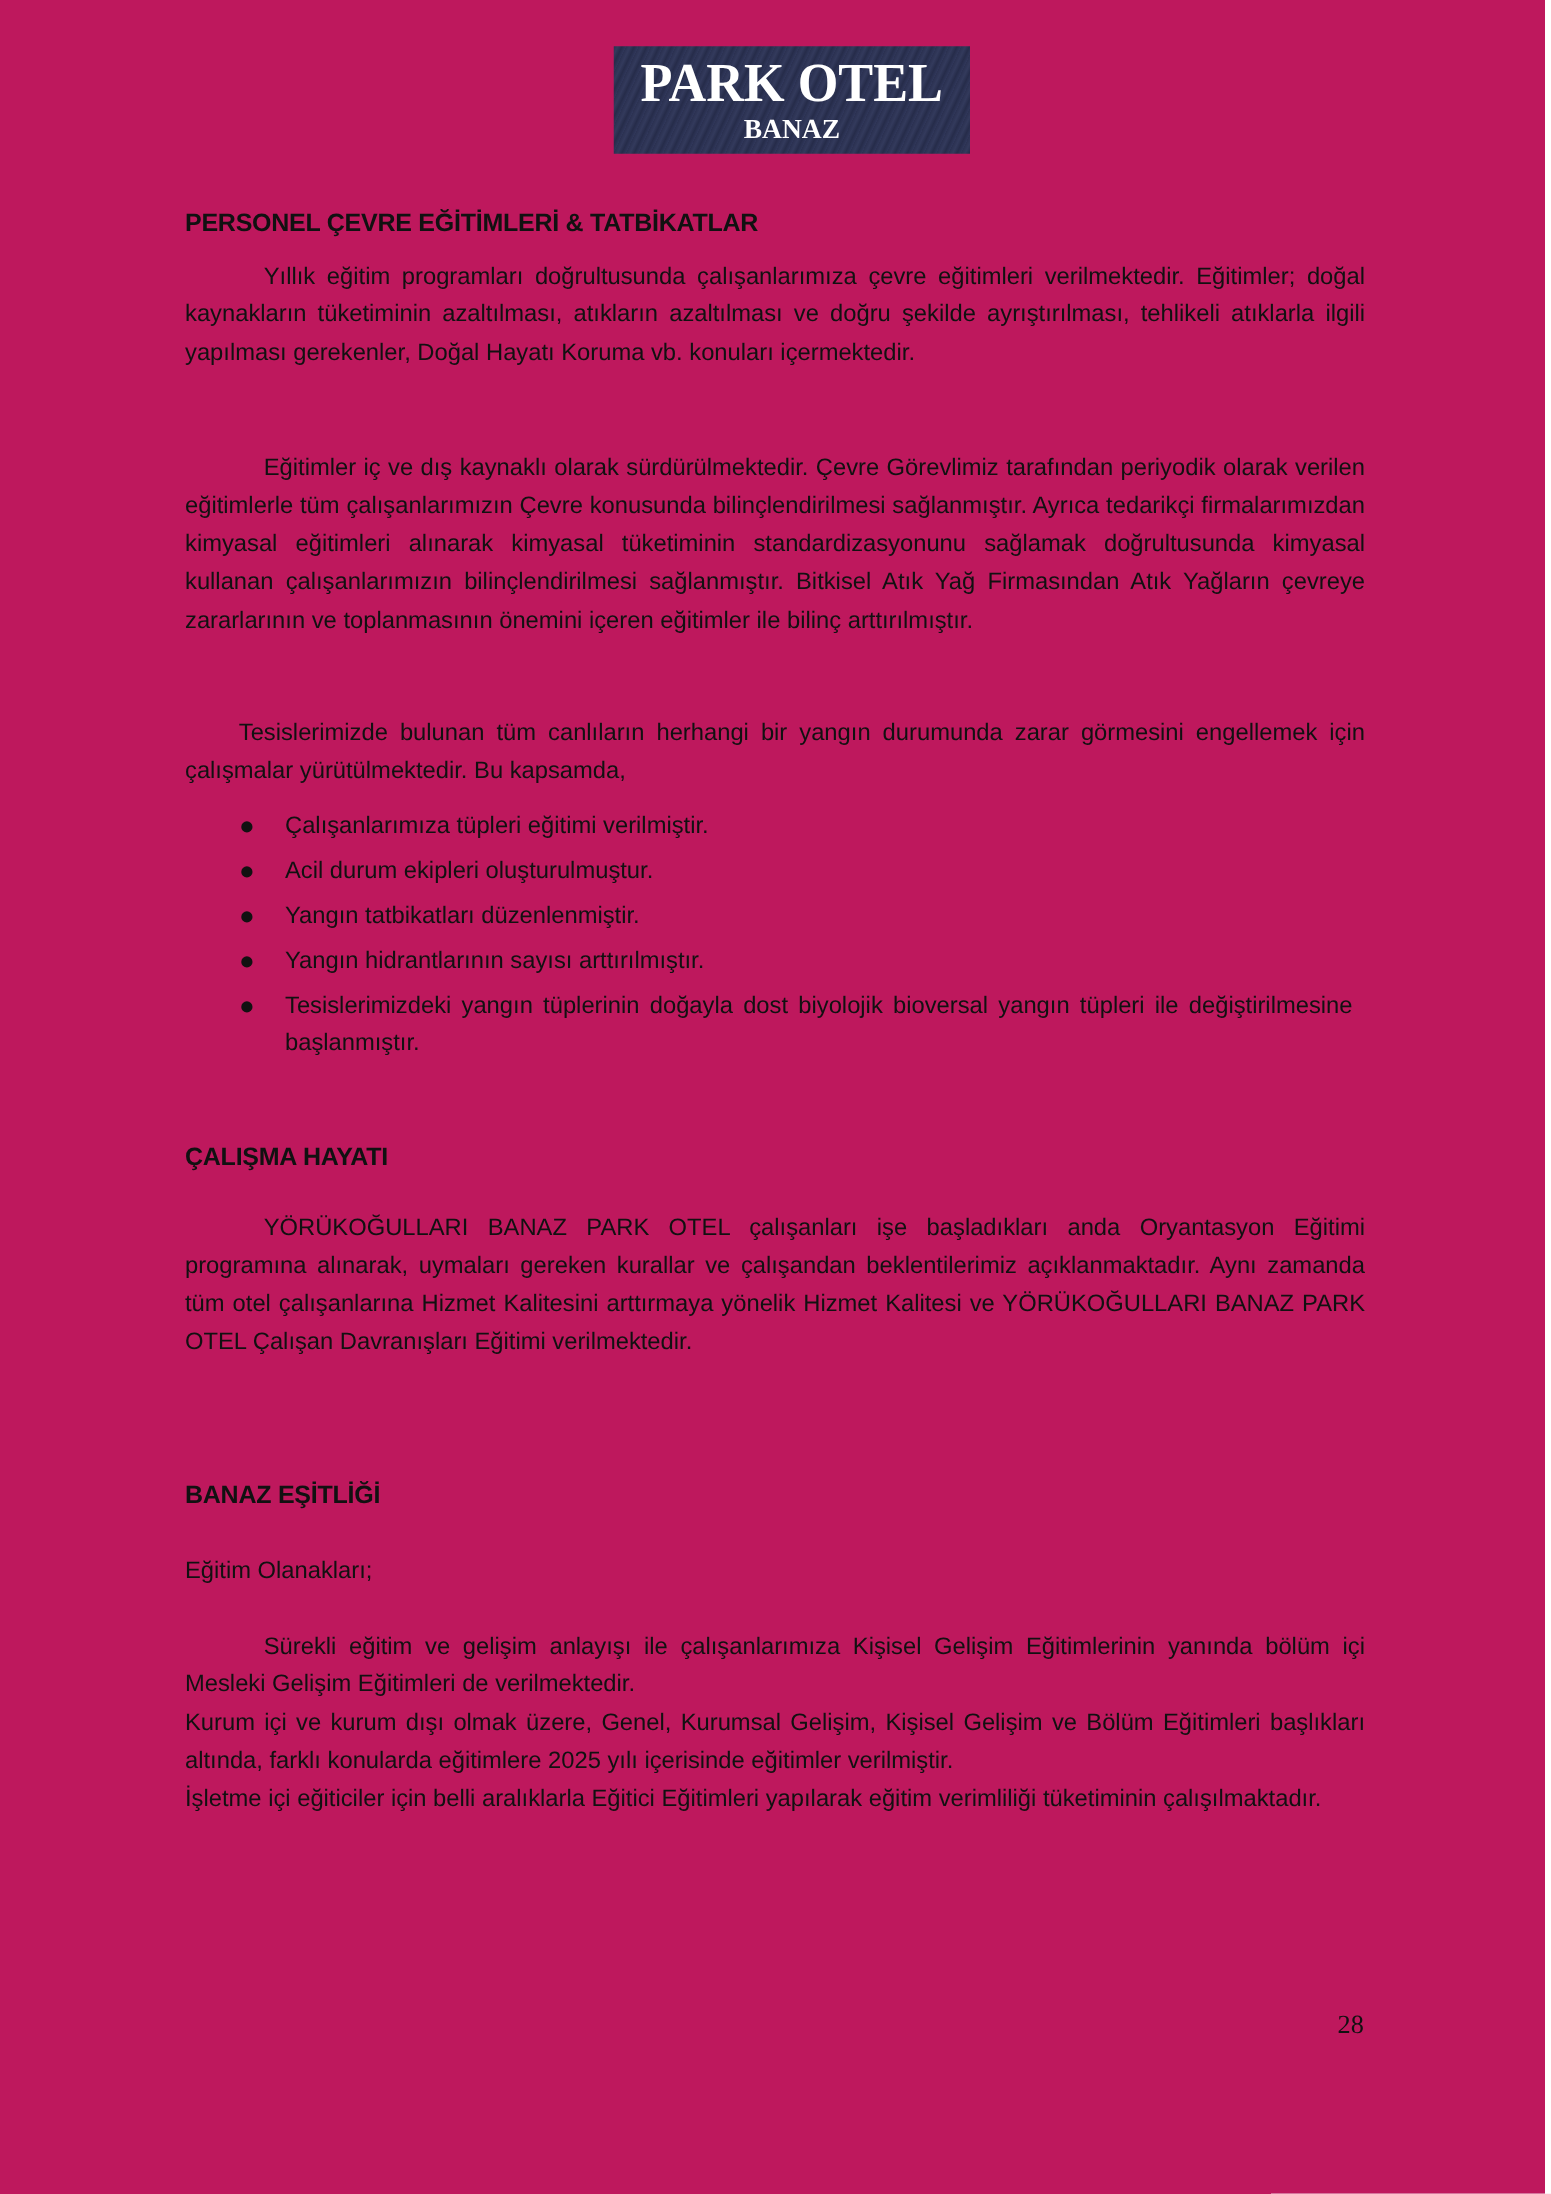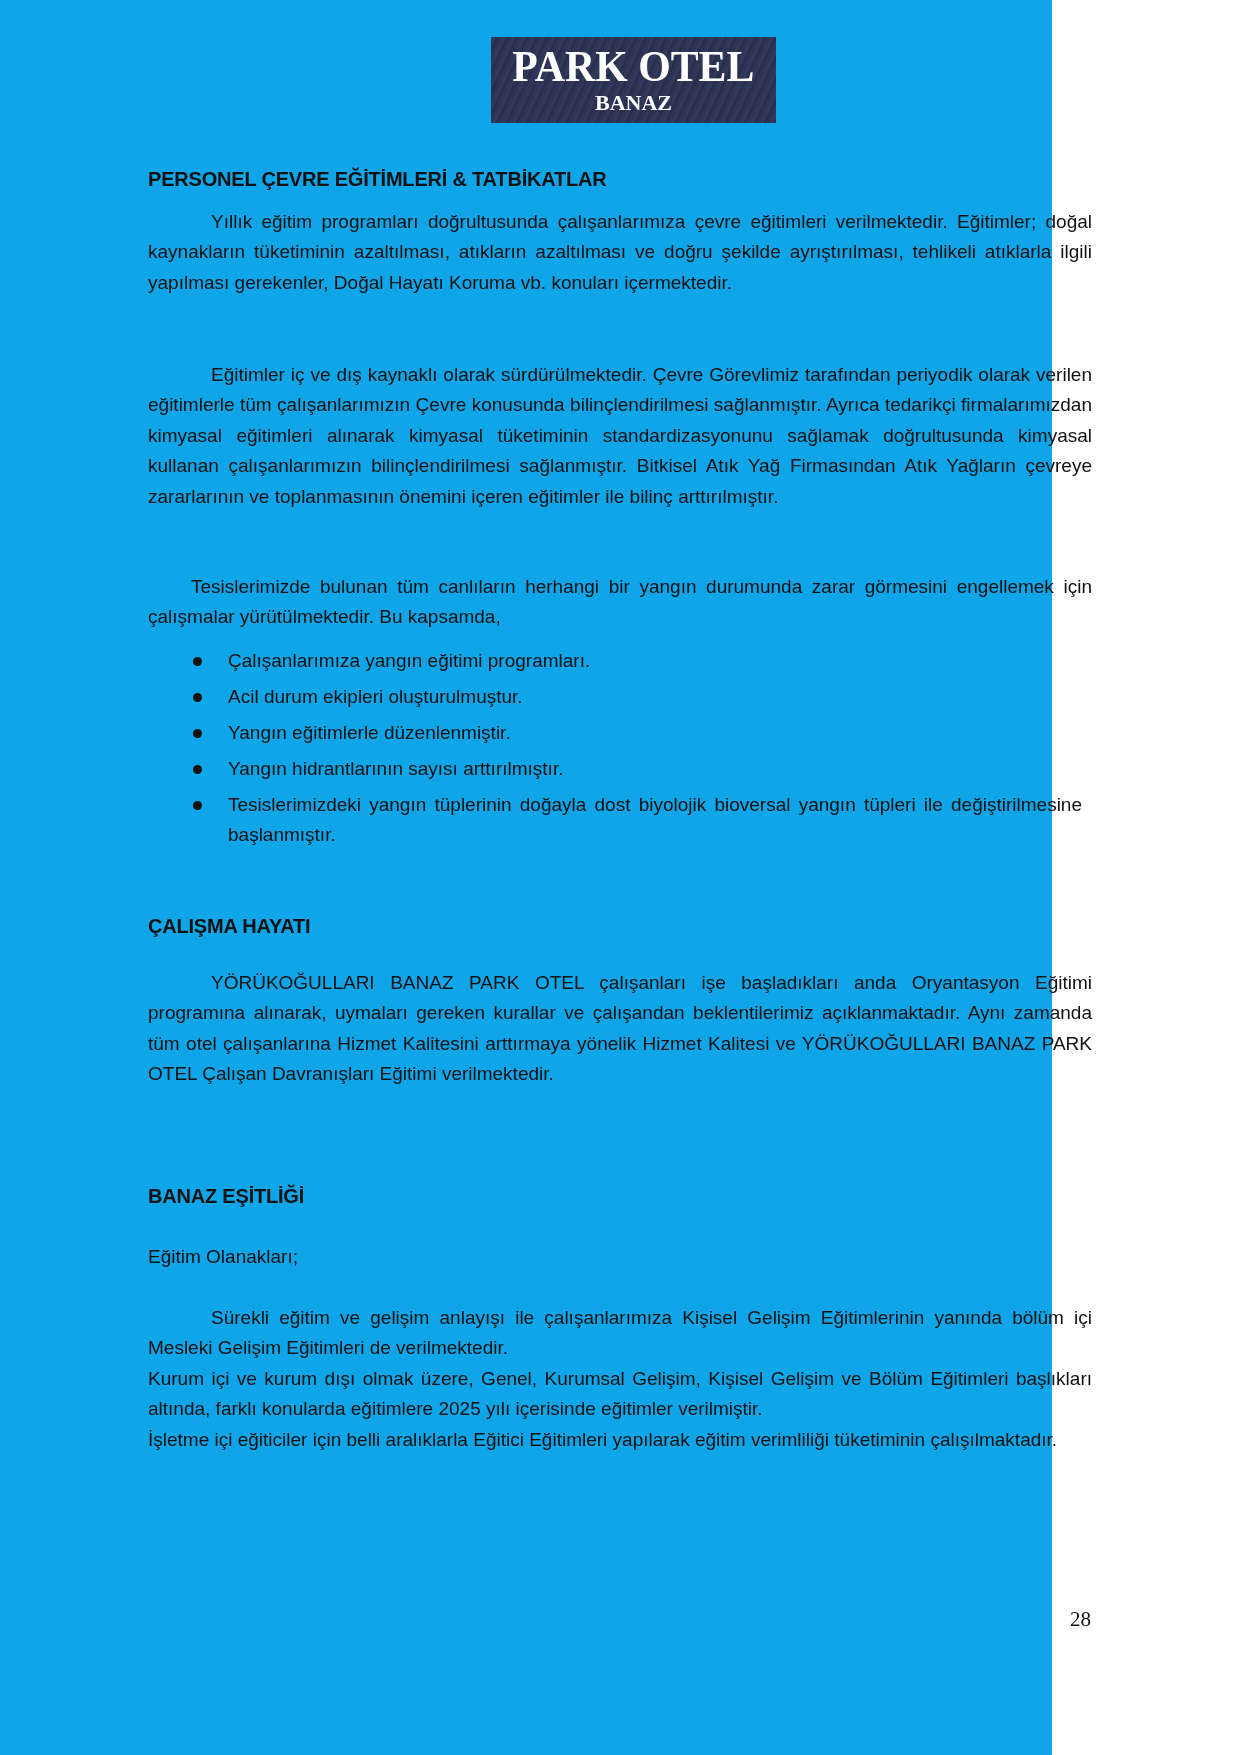--- a/index.html
+++ b/index.html
@@ -1,17 +1,17 @@
 <!DOCTYPE html>
 <html><head>
   <meta charset="utf-8">
   <style>
     html, body { margin: 0; padding: 0; background: #ffffff; }
     body { width: 1241px; height: 1755px; position: relative; overflow: hidden; }
-    .page { position: absolute; left: 0; top: 0; width: 1052px; height: 1755px; background: #0ea5e9; }
+    .page { position: absolute; left: 0; top: 0; width: 1236px; height: 1755px; background: #be185d; }
     .logo {
       position: absolute; left: 491px; top: 37px; width: 285px; height: 86px;
       background: repeating-linear-gradient(115deg, #2b3151 0px, #333a5c 3px, #262c4a 6px, #30375a 9px);
       display: flex; flex-direction: column; align-items: center; justify-content: center;
       color: #ffffff; font-family: "Liberation Serif", serif; font-weight: bold;
     }
     .logo .l1 { font-size: 44px; line-height: 44px; letter-spacing: 0px; transform: scaleX(0.95); }
     .logo .l2 { font-size: 22px; line-height: 24px; margin-top: 2px; }
     .text { font-family: "Liberation Sans", sans-serif; color: #111; font-size: 19px; }
     .heading { position: absolute; left: 148px; font-weight: bold; font-size: 20px; letter-spacing: -0.2px; }
@@ -42,23 +42,23 @@
 
   <div class="text para" style="top:360px;">
     <p class="indent">Eğitimler iç ve dış kaynaklı olarak sürdürülmektedir. Çevre Görevlimiz tarafından periyodik  olarak verilen eğitimlerle tüm çalışanlarımızın Çevre konusunda bilinçlendirilmesi sağlanmıştır. Ayrıca tedarikçi firmalarımızdan kimyasal eğitimleri alınarak kimyasal tüketiminin standardizasyonunu sağlamak doğrultusunda kimyasal kullanan çalışanlarımızın bilinçlendirilmesi sağlanmıştır. Bitkisel Atık Yağ Firmasından Atık Yağların çevreye zararlarının ve toplanmasının önemini içeren eğitimler ile bilinç arttırılmıştır.</p>
   </div>
 
   <div class="text para" style="top:572px;">
     <p class="indent2">Tesislerimizde bulunan tüm canlıların herhangi bir yangın durumunda zarar görmesini engellemek için çalışmalar yürütülmektedir. Bu kapsamda,</p>
   </div>
 
   <ul class="text bullets" style="top:646px;">
-    <li><span class="dot"></span><span>Çalışanlarımıza yangın eğitimi programları.</span></li>
+    <li><span class="dot"></span><span>Çalışanlarımıza tüpleri eğitimi verilmiştir.</span></li>
     <li><span class="dot"></span><span>Acil durum ekipleri oluşturulmuştur.</span></li>
-    <li><span class="dot"></span><span>Yangın eğitimlerle düzenlenmiştir.</span></li>
+    <li><span class="dot"></span><span>Yangın tatbikatları düzenlenmiştir.</span></li>
     <li><span class="dot"></span><span>Yangın hidrantlarının sayısı arttırılmıştır.</span></li>
     <li style="padding-right:10px; text-align:justify;"><span class="dot"></span><span>Tesislerimizdeki yangın tüplerinin doğayla dost biyolojik bioversal yangın tüpleri ile değiştirilmesine başlanmıştır.</span></li>
   </ul>
 
   <div class="text heading" style="top:915px;">ÇALIŞMA HAYATI</div>
 
   <div class="text para" style="top:968px;">
     <p class="indent">YÖRÜKOĞULLARI BANAZ PARK OTEL çalışanları  işe  başladıkları  anda  Oryantasyon Eğitimi programına alınarak,  uymaları gereken kurallar ve çalışandan beklentilerimiz açıklanmaktadır. Aynı zamanda tüm otel çalışanlarına Hizmet Kalitesini arttırmaya yönelik Hizmet Kalitesi ve  YÖRÜKOĞULLARI BANAZ PARK OTEL Çalışan Davranışları Eğitimi verilmektedir.</p>
   </div>
 

